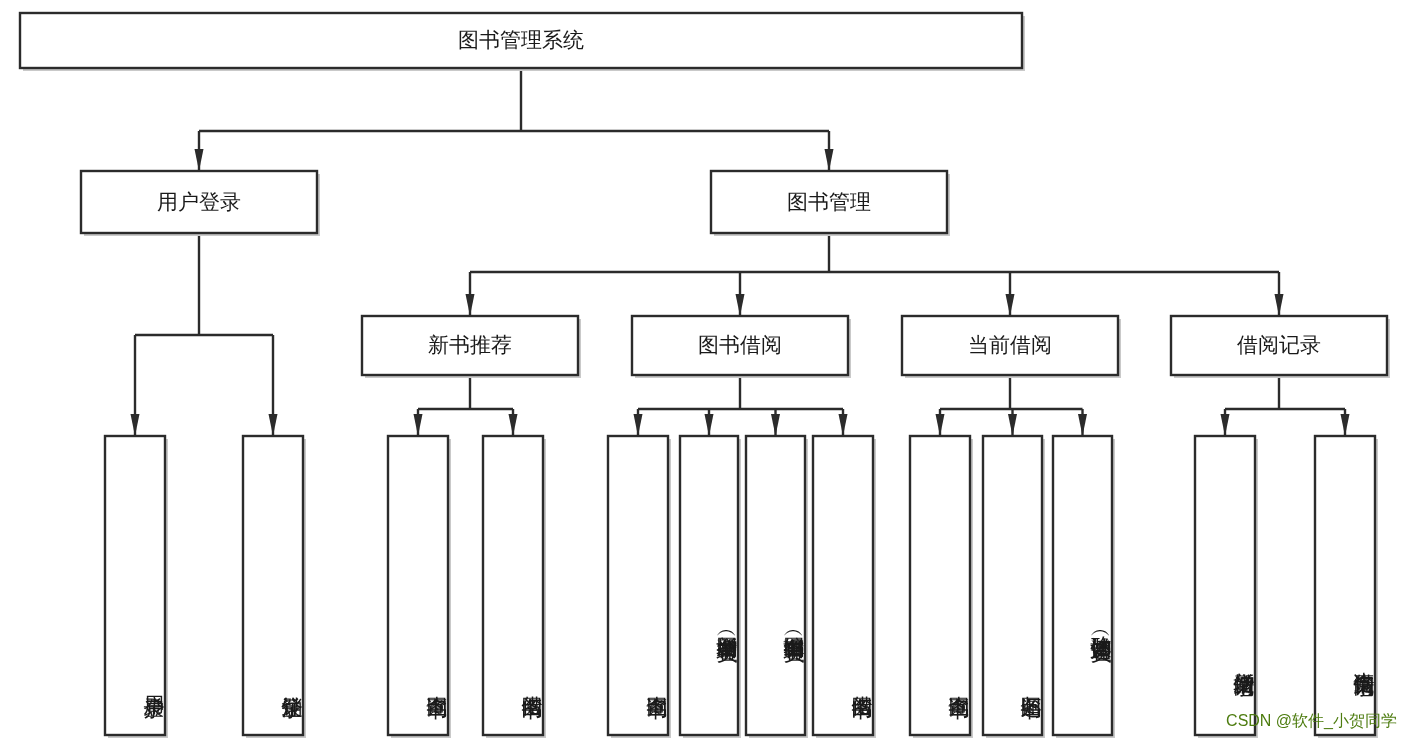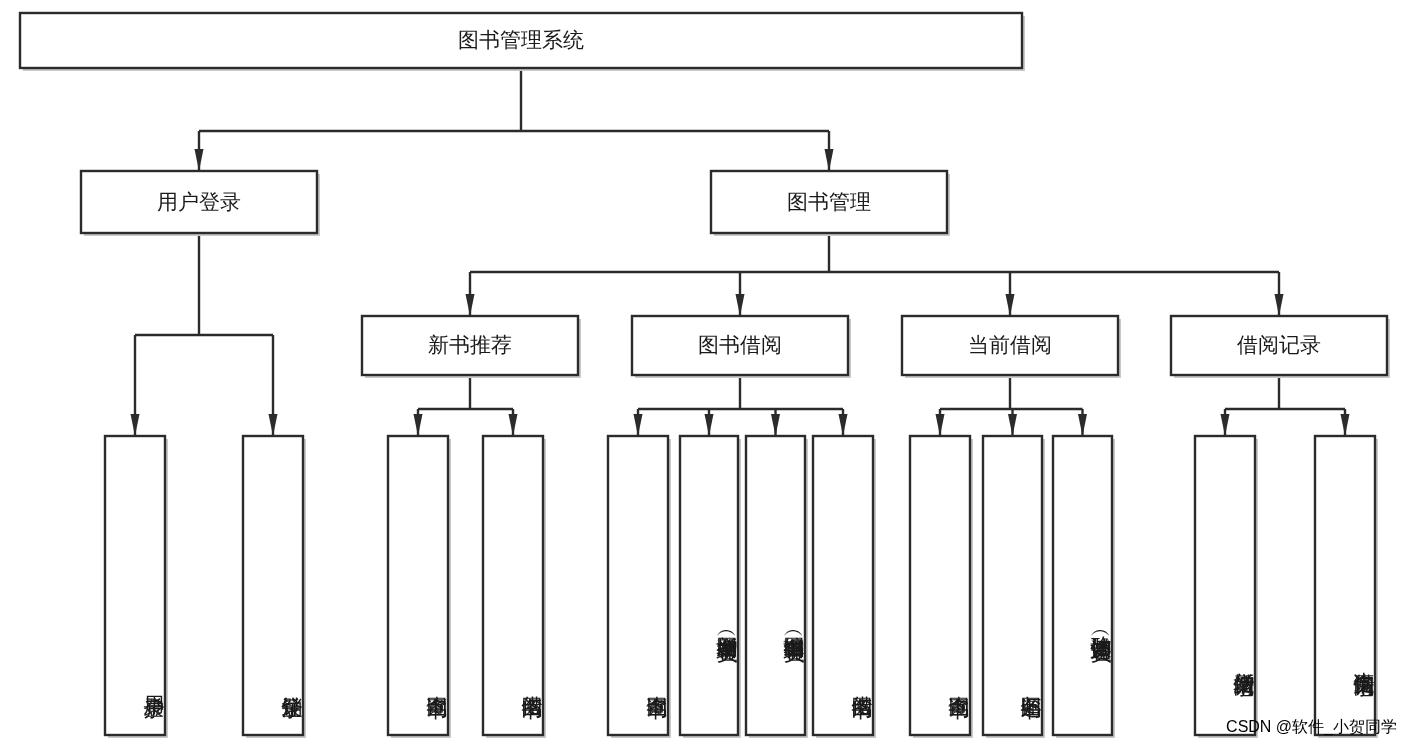--- a/index.html
+++ b/index.html
@@ -60,24 +60,24 @@
     font-size: 21px;
     line-height: 1.05;
     color: #1a1a1a;
     letter-spacing: 1px;
     white-space: nowrap;
     pointer-events: none;
   }
   .watermark {
     position: absolute;
     right: 8px;
-    bottom: 2px;
+    bottom: 8px;
     font-family: "Liberation Sans", "DejaVu Sans", sans-serif;
     font-size: 16px;
-    color: #000000;
+    color: #4d7c0f;
     white-space: nowrap;
   }
 </style>
 </head>
 <body>
 
 <div id="diagram-root">
 
   <svg class="diagram-canvas" viewBox="0 0 1405 747">
     <g id="connectors-layer">

